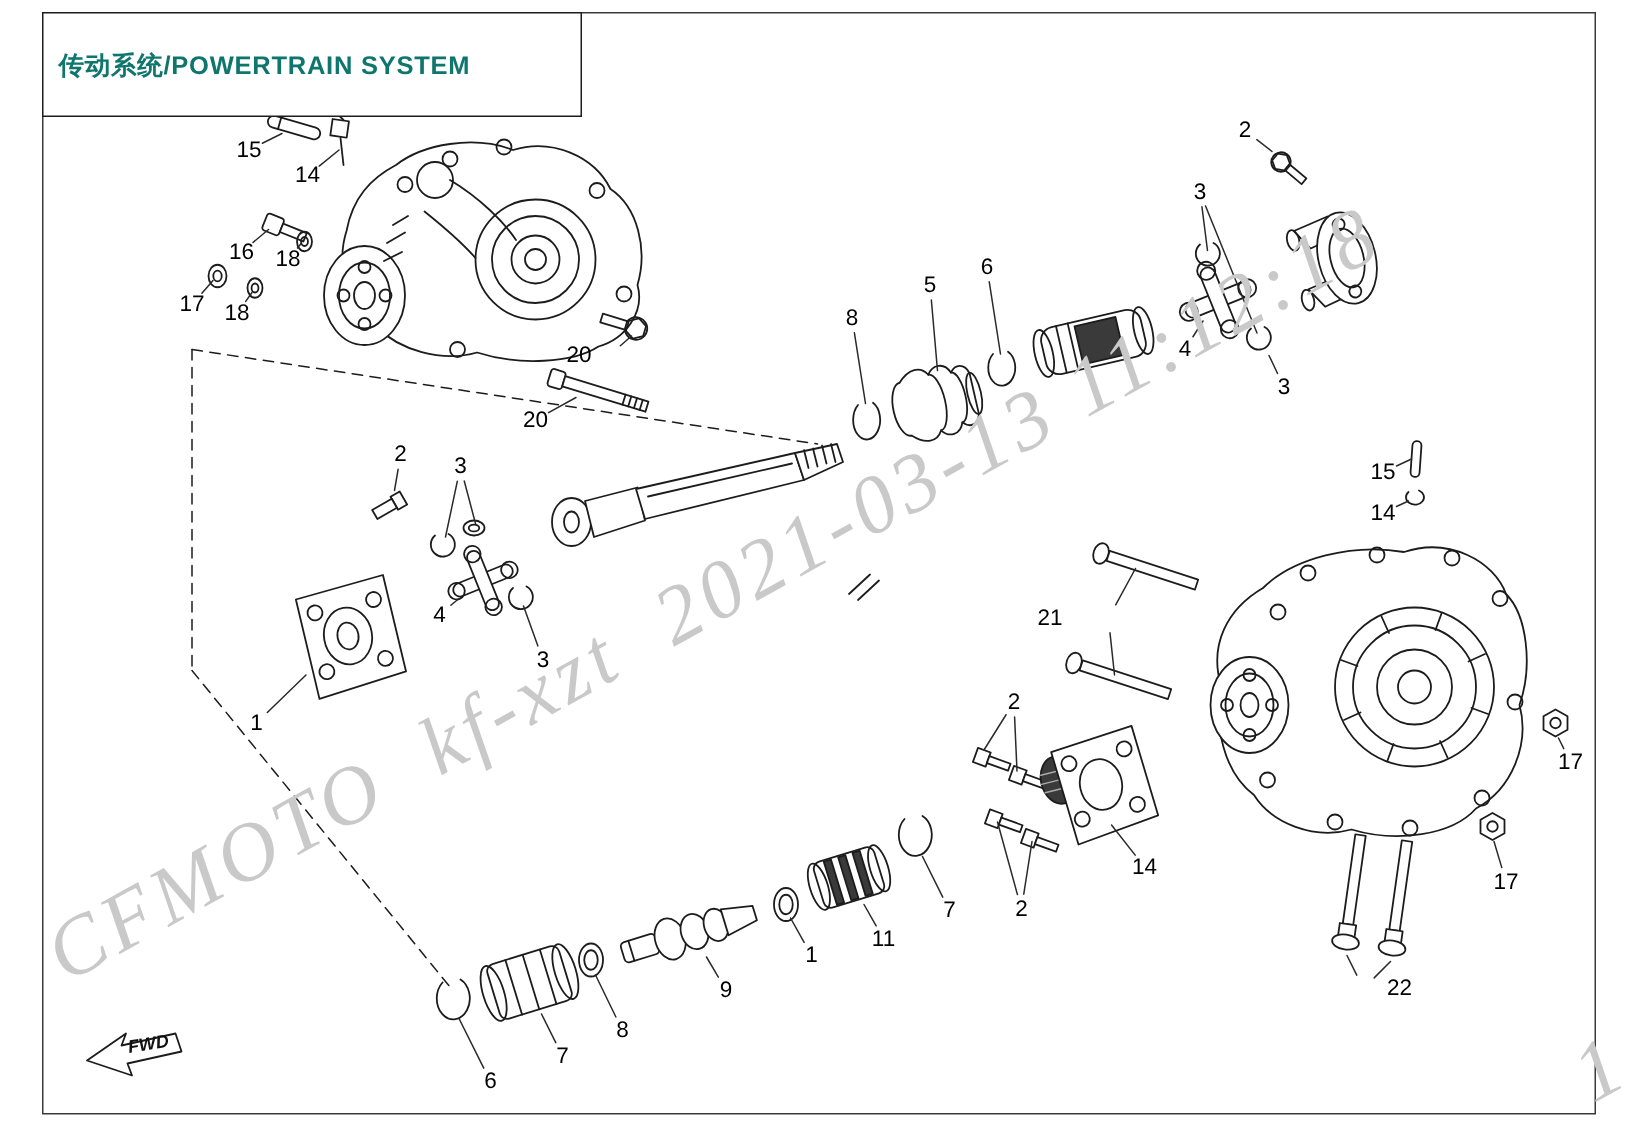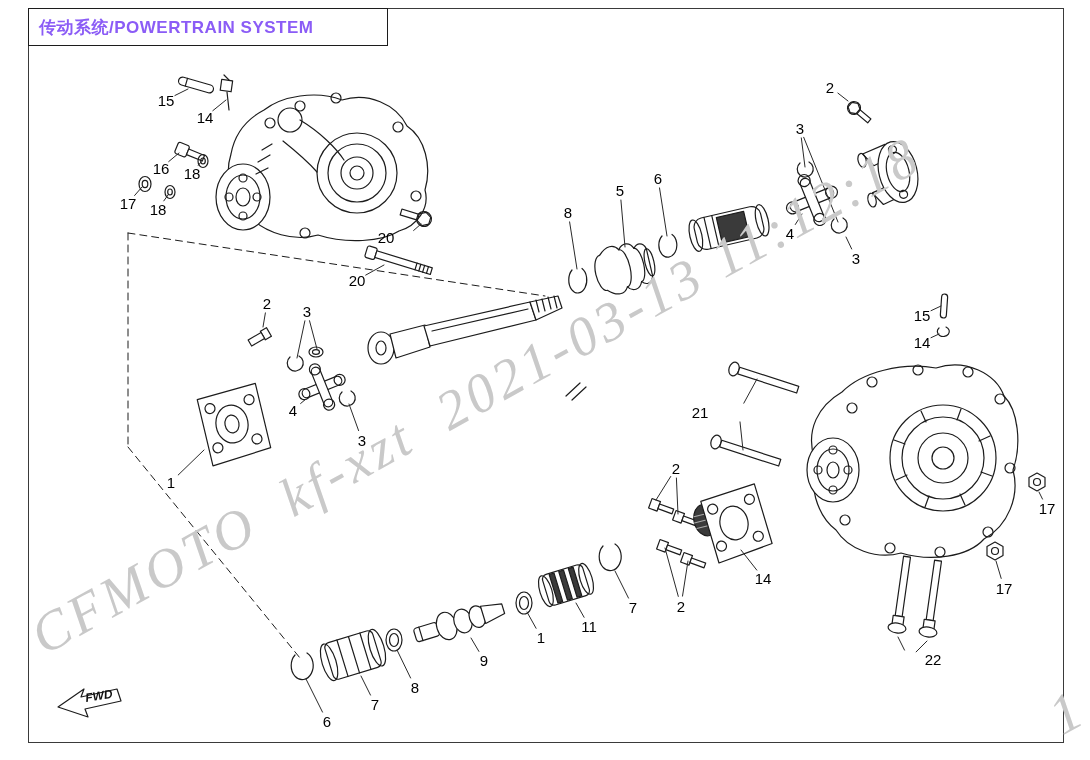--- a/index.html
+++ b/index.html
@@ -1,20 +1,20 @@
 <!DOCTYPE html>
 <html><head>
 <meta charset="utf-8">
 <style>
   html,body{margin:0;padding:0;}
   body{width:1090px;height:760px;background:#fff;position:relative;overflow:hidden;
        font-family:"Liberation Sans",sans-serif;}
   .frame{position:absolute;left:28px;top:8px;width:1034px;height:733px;border:1.2px solid #3a3a3a;z-index:0;}
   .titlebox{position:absolute;left:28px;top:8px;width:338px;height:36px;background:#fff;border:1.3px solid #1c1c1c;
-            display:flex;align-items:center;padding:0 10px;font-size:17px;font-weight:bold;color:#8b5cf6;
+            display:flex;align-items:center;padding:16px 10px;font-size:17px;font-weight:bold;color:#0f766e;
             letter-spacing:.5px;z-index:5;}
   .art{position:absolute;left:0;top:0;z-index:1;}
   .art path,.art rect,.art circle,.art ellipse,.art line,.art polygon{
       fill:none;stroke:#1c1c1c;stroke-width:1.2;stroke-linecap:round;stroke-linejoin:round;}
   .art .fw{fill:#ffffff;}
   .art .fd{fill:#3a3a3a;}
   .art .ltg{stroke:#aaaaaa;stroke-width:1;}
   .art .dash line{stroke-dasharray:7 5;stroke-width:1;}
   .art .leaders line{stroke:#2a2a2a;stroke-width:1;}
   .art text{stroke:none;fill:#111;}

